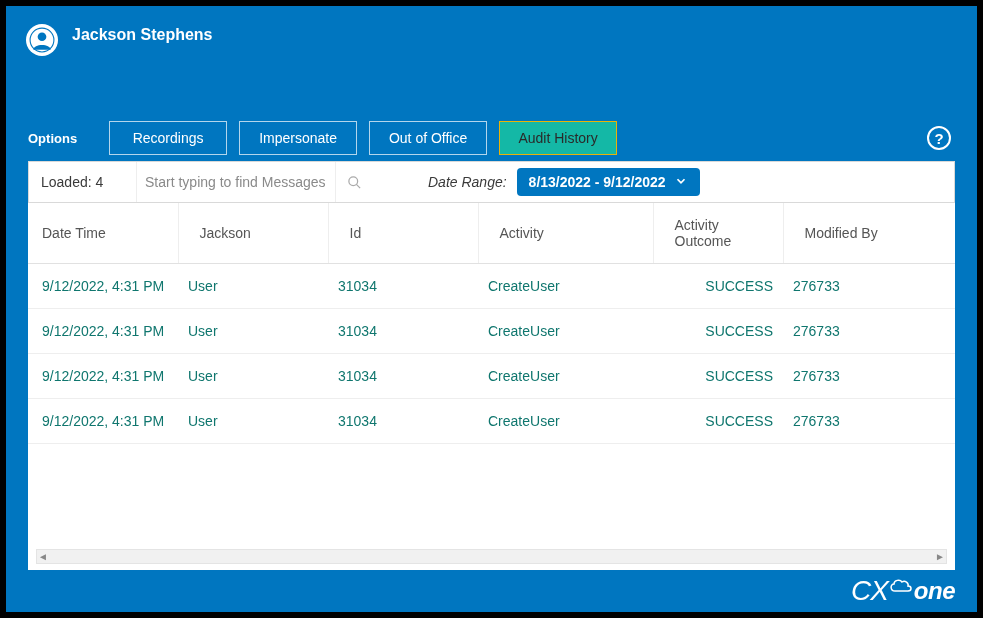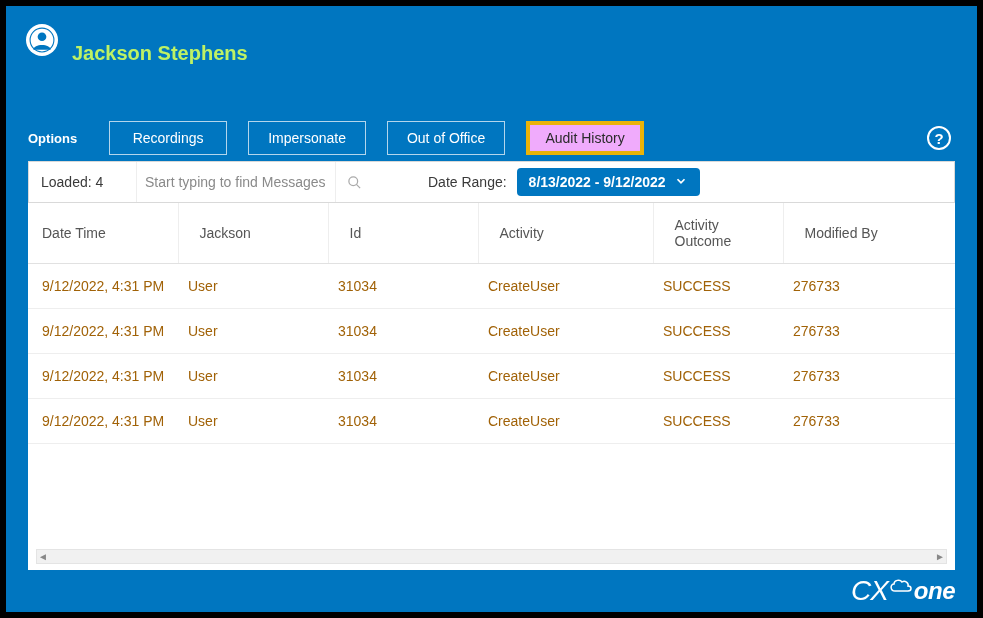--- a/index.html
+++ b/index.html
@@ -37,60 +37,60 @@
     border-radius: 50%;
     background: #fff;
     display: flex;
     align-items: center;
     justify-content: center;
     margin-right: 14px;
     margin-top: 2px;
   }
   .avatar svg { width: 26px; height: 26px; }
   .user-name {
-    font-size: 20px;
+    font-size: 16px;
     font-weight: 700;
-    color: #bef264;
-    margin-top: 20px;
+    color: #ffffff;
+    margin-top: 4px;
   }
   .tabbar {
     background: #0076c0;
     height: 46px;
     display: flex;
     align-items: center;
     padding: 0 22px 0 22px;
     position: relative;
   }
   .options-label {
     color: #fff;
     font-weight: 700;
     font-size: 13px;
     margin-right: 32px;
   }
   .tabs {
     display: flex;
-    gap: 21px;
+    gap: 12px;
   }
   .tab {
     height: 34px;
     min-width: 118px;
     padding: 0 14px;
     border: 1px solid rgba(255,255,255,0.7);
     background: #0076c0;
     color: #fff;
     font-size: 14px;
     display: flex;
     align-items: center;
     justify-content: center;
     cursor: pointer;
   }
   .tab.active {
-    background: #f0abfc;
+    background: #14b8a6;
     color: #2a2a2a;
-    border: 4px solid #eab308;
+    border: 1px solid #eab308;
   }
   .help-btn {
     position: absolute;
     right: 26px;
     top: 50%;
     transform: translateY(-50%);
     width: 24px;
     height: 24px;
     border: 2px solid #fff;
     border-radius: 50%;
@@ -146,20 +146,21 @@
     display: flex;
     align-items: center;
     justify-content: center;
     color: #aaa;
     cursor: pointer;
   }
   .date-label {
     margin-left: 56px;
     font-size: 14px;
     color: #3a3a3a;
+    font-style: italic;
   }
   .date-pill {
     margin-left: 10px;
     background: #0076c0;
     color: #fff;
     border-radius: 4px;
     height: 28px;
     padding: 0 12px;
     display: flex;
     align-items: center;
@@ -187,29 +188,29 @@
     font-size: 14px;
     color: #555;
     padding: 14px 21px;
     border-bottom: 1px solid #e1e1e1;
     border-left: 1px solid #eee;
     background: #fff;
   }
   .table th:first-child { border-left: none; }
   .table td {
     font-size: 14px;
-    color: #a16207;
+    color: #0f766e;
     padding: 14px 10px;
     border-bottom: 1px solid #eee;
   }
   .col-dt { width: 150px; padding-left: 14px !important; }
   .col-entity { width: 150px; }
   .col-id { width: 150px; }
   .col-activity { width: 175px; }
-  .col-outcome { width: 130px; }
+  .col-outcome { width: 130px; text-align: right; }
   .col-mod { }
   .hscroll {
     position: absolute;
     left: 8px;
     right: 8px;
     bottom: 6px;
     height: 15px;
     background: #f1f1f1;
     border: 1px solid #e4e4e4;
     display: flex;

